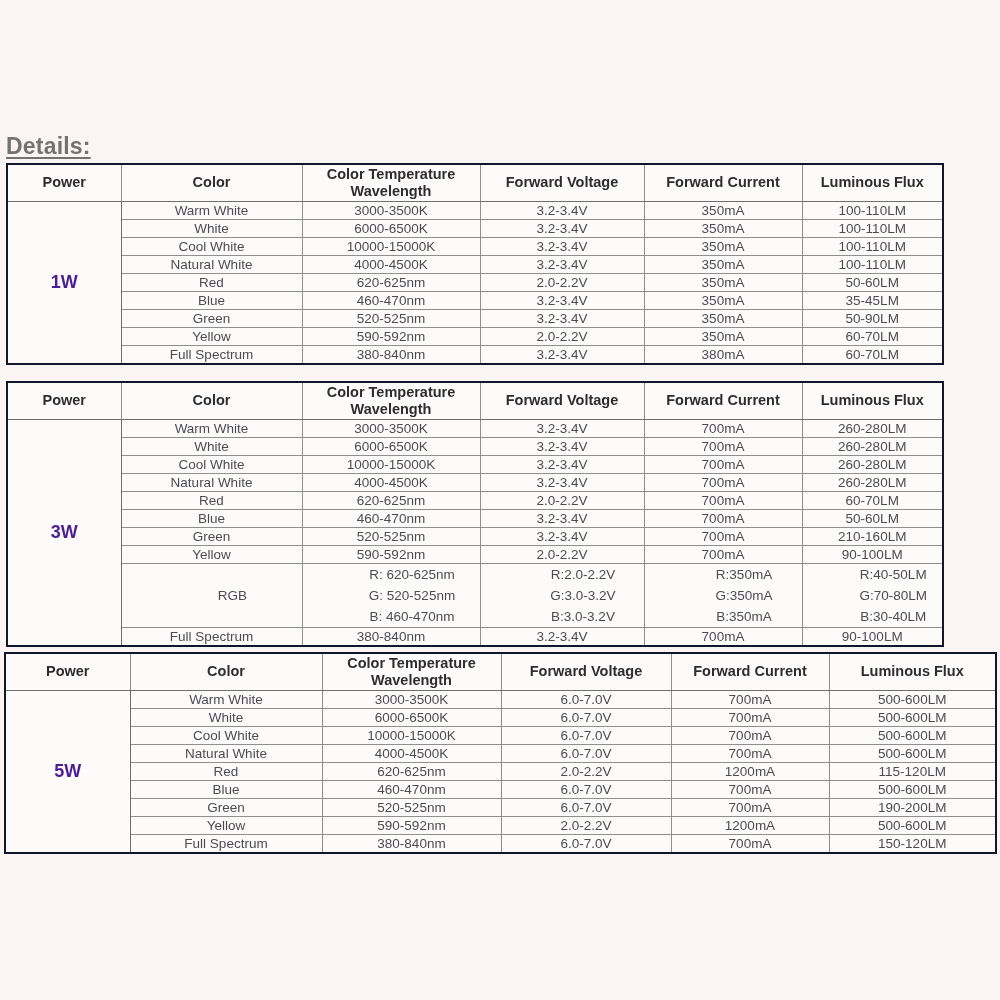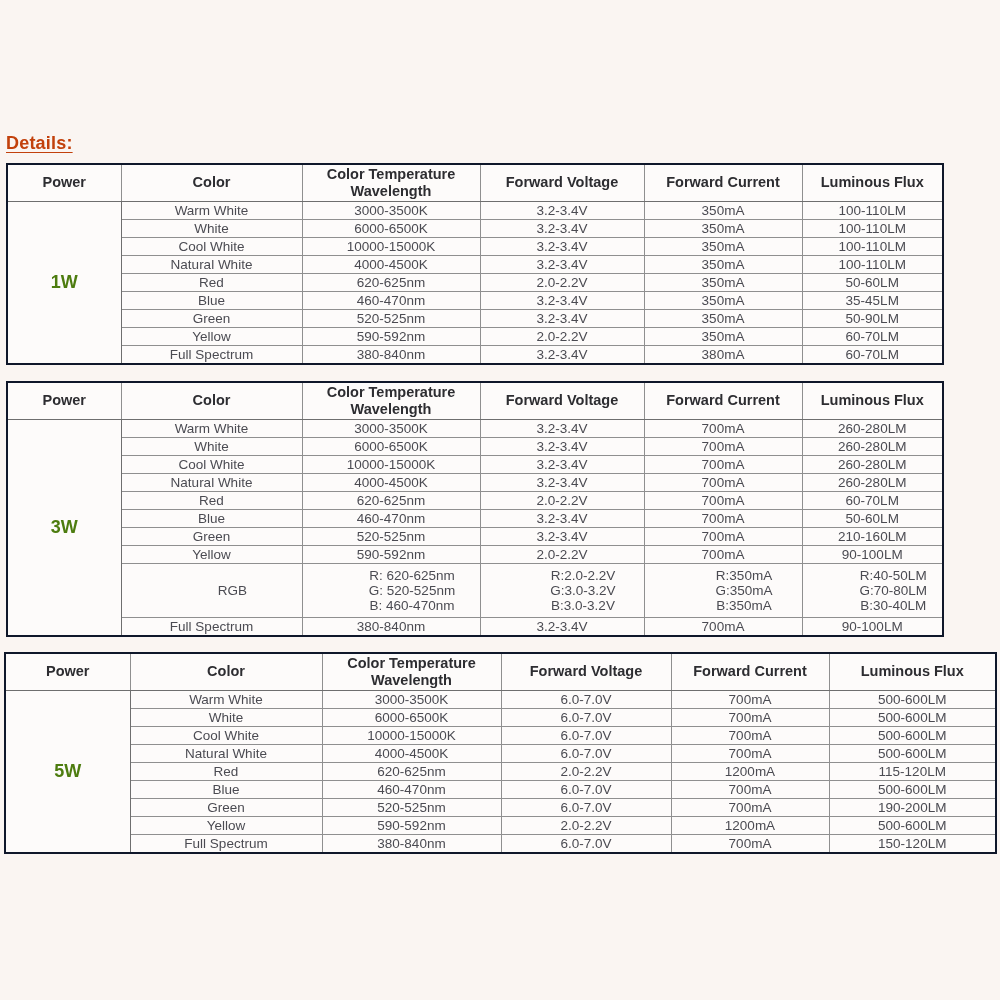--- a/index.html
+++ b/index.html
@@ -7,23 +7,23 @@
     width: 1000px; height: 1000px;
     background: #faf5f2;
     font-family: "Liberation Sans", "DejaVu Sans", sans-serif;
     overflow: hidden;
   }
   .canvas { position: relative; width: 1000px; height: 1000px; }
 
   .details-heading {
     position: absolute;
     left: 6px; top: 133px;
-    font-size: 18px;
+    font-size: 23px;
     font-weight: bold;
-    color: #c2410c;
+    color: #737373;
     text-decoration: underline;
     text-underline-offset: 3px;
     letter-spacing: 0.2px;
   }
 
   table.spec-table {
     position: absolute;
     border-collapse: collapse;
     table-layout: fixed;
     background: #fdfbfa;
@@ -50,25 +50,25 @@
   }
   .spec-table tbody tr { height: 18px; }
   .spec-table td {
     font-size: 13.5px;
     color: #4b4b52;
     line-height: 17px;
   }
   .spec-table td.power-cell {
     font-size: 18px;
     font-weight: bold;
-    color: #4d7c0f;
+    color: #4c1d95;
     border-right-color: #6e6e6e;
   }
   .spec-table tr.multiline-row { height: 54px; }
-  .spec-table tr.multiline-row td { line-height: 15px; padding-left: 44px; }
+  .spec-table tr.multiline-row td { line-height: 21px; padding-left: 44px; }
 </style>
 </head>
 <body>
 
 <div class="canvas">
 
   <div class="details-heading">Details:</div>
 
   <table class="spec-table" id="table-1w">
     <colgroup>

